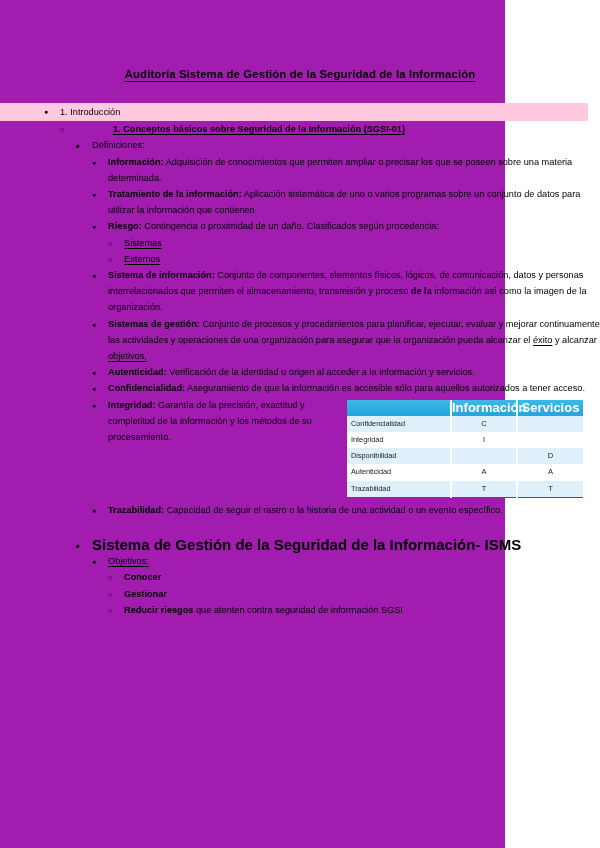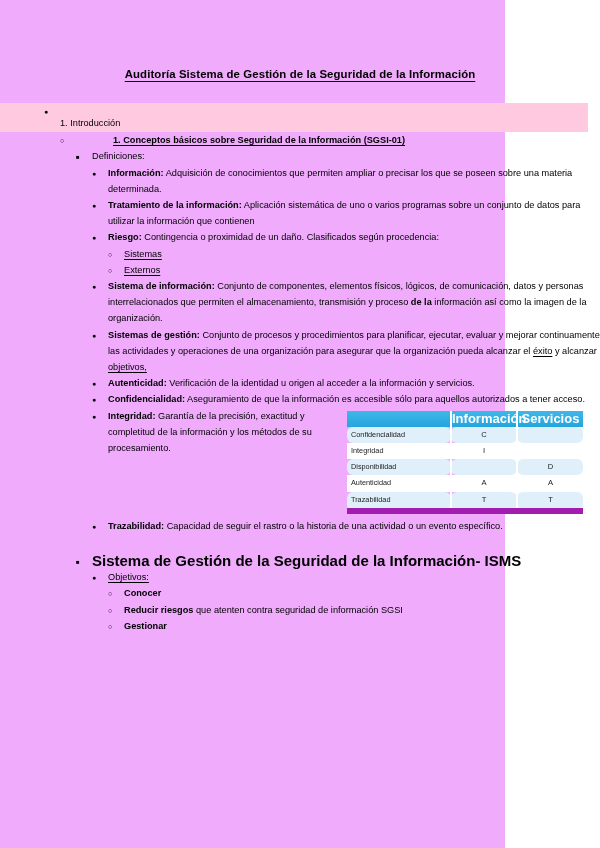--- a/index.html
+++ b/index.html
@@ -12,21 +12,21 @@
     width: 600px;
     height: 848px;
     font-family: "Liberation Sans", sans-serif;
     color: #000000;
     overflow: hidden;
   }
   .page {
     position: relative;
     width: 505px;
     height: 848px;
-    background: #f0abfc;
+    background: #a21caf;
     box-sizing: border-box;
   }
 
   
   .doc-title {
     position: absolute;
     top: 68px;
     left: 0;
     width: 600px;
     text-align: center;
@@ -86,21 +86,21 @@
   ul.root { padding-left: 44px; }
 
   
   .b { font-weight: bold; }
   .u { text-decoration: underline; text-underline-offset: 2px; }
   .bu { font-weight: bold; text-decoration: underline; text-underline-offset: 2px; margin-left: 37px; }
 
   .hl-pink {
     background: #ffc9e0;
     display: block;
-    padding: 12px 0 1px 0;
+    padding: 1px 0 1px 0;
     margin-left: -60px;
     padding-left: 60px;
     width: 528px;
     box-sizing: content-box;
   }
   .hl-inner { display: inline; }
 
   .sec-head {
     font-size: 15px;
     font-weight: bold;
@@ -133,28 +133,28 @@
     padding: 0 0 0 4px;
     border: none;
     color: #1a1a1a;
     font-size: 7.3px;
   }
   .cia-table td.val {
     text-align: center;
     padding-left: 0;
     font-size: 7.6px;
   }
-  .cia-table tr.odd td { background: #dff0fa; border-radius: 6px; }
+  .cia-table tr.odd td { background: #dff0fa; }
   .cia-table tr.even td { background: #ffffff; }
   .cia-table col.c0 { width: 104px; }
   .cia-table col.c1 { width: 66px; }
   .cia-table col.c2 { width: 66px; }
   .cia-table td.sep { border-left: 2px solid #ffffff; }
   .cia-table th.sep { border-left: 2px solid #ffffff; }
-  .cia-table tr.last td { border-bottom: 6px solid #a21caf; }
+  .cia-table tr.last td { border-bottom: 1px solid #a21caf; }
 
   .wrapblock { overflow: hidden; }
   .clearer { clear: both; }
 </style>
 </head>
 <body>
 
 <div class="page">
 
   <div class="doc-title">Auditoría Sistema de Gestión de la Seguridad de la Información</div>
@@ -295,25 +295,25 @@
                     <span class="marker disc"></span>
                     <span class="body u">Objetivos:</span>
 
                     <ul class="lvl l5">
                       <li class="item">
                         <span class="marker circle"></span>
                         <span class="body"><span class="b">Conocer</span><span></span></span>
                       </li>
                       <li class="item">
                         <span class="marker circle"></span>
+                        <span class="body"><span class="b">Gestionar</span><span></span></span>
+                      </li>
+                      <li class="item">
+                        <span class="marker circle"></span>
                         <span class="body"><span class="b">Reducir riesgos</span><span> que atenten contra seguridad de información SGSI</span></span>
-                      </li>
-                      <li class="item">
-                        <span class="marker circle"></span>
-                        <span class="body"><span class="b">Gestionar</span><span></span></span>
                       </li>
                     </ul>
                   </li>
                 </ul>
               </li>
 
             </ul>
           </li>
         </ul>
       </li>

